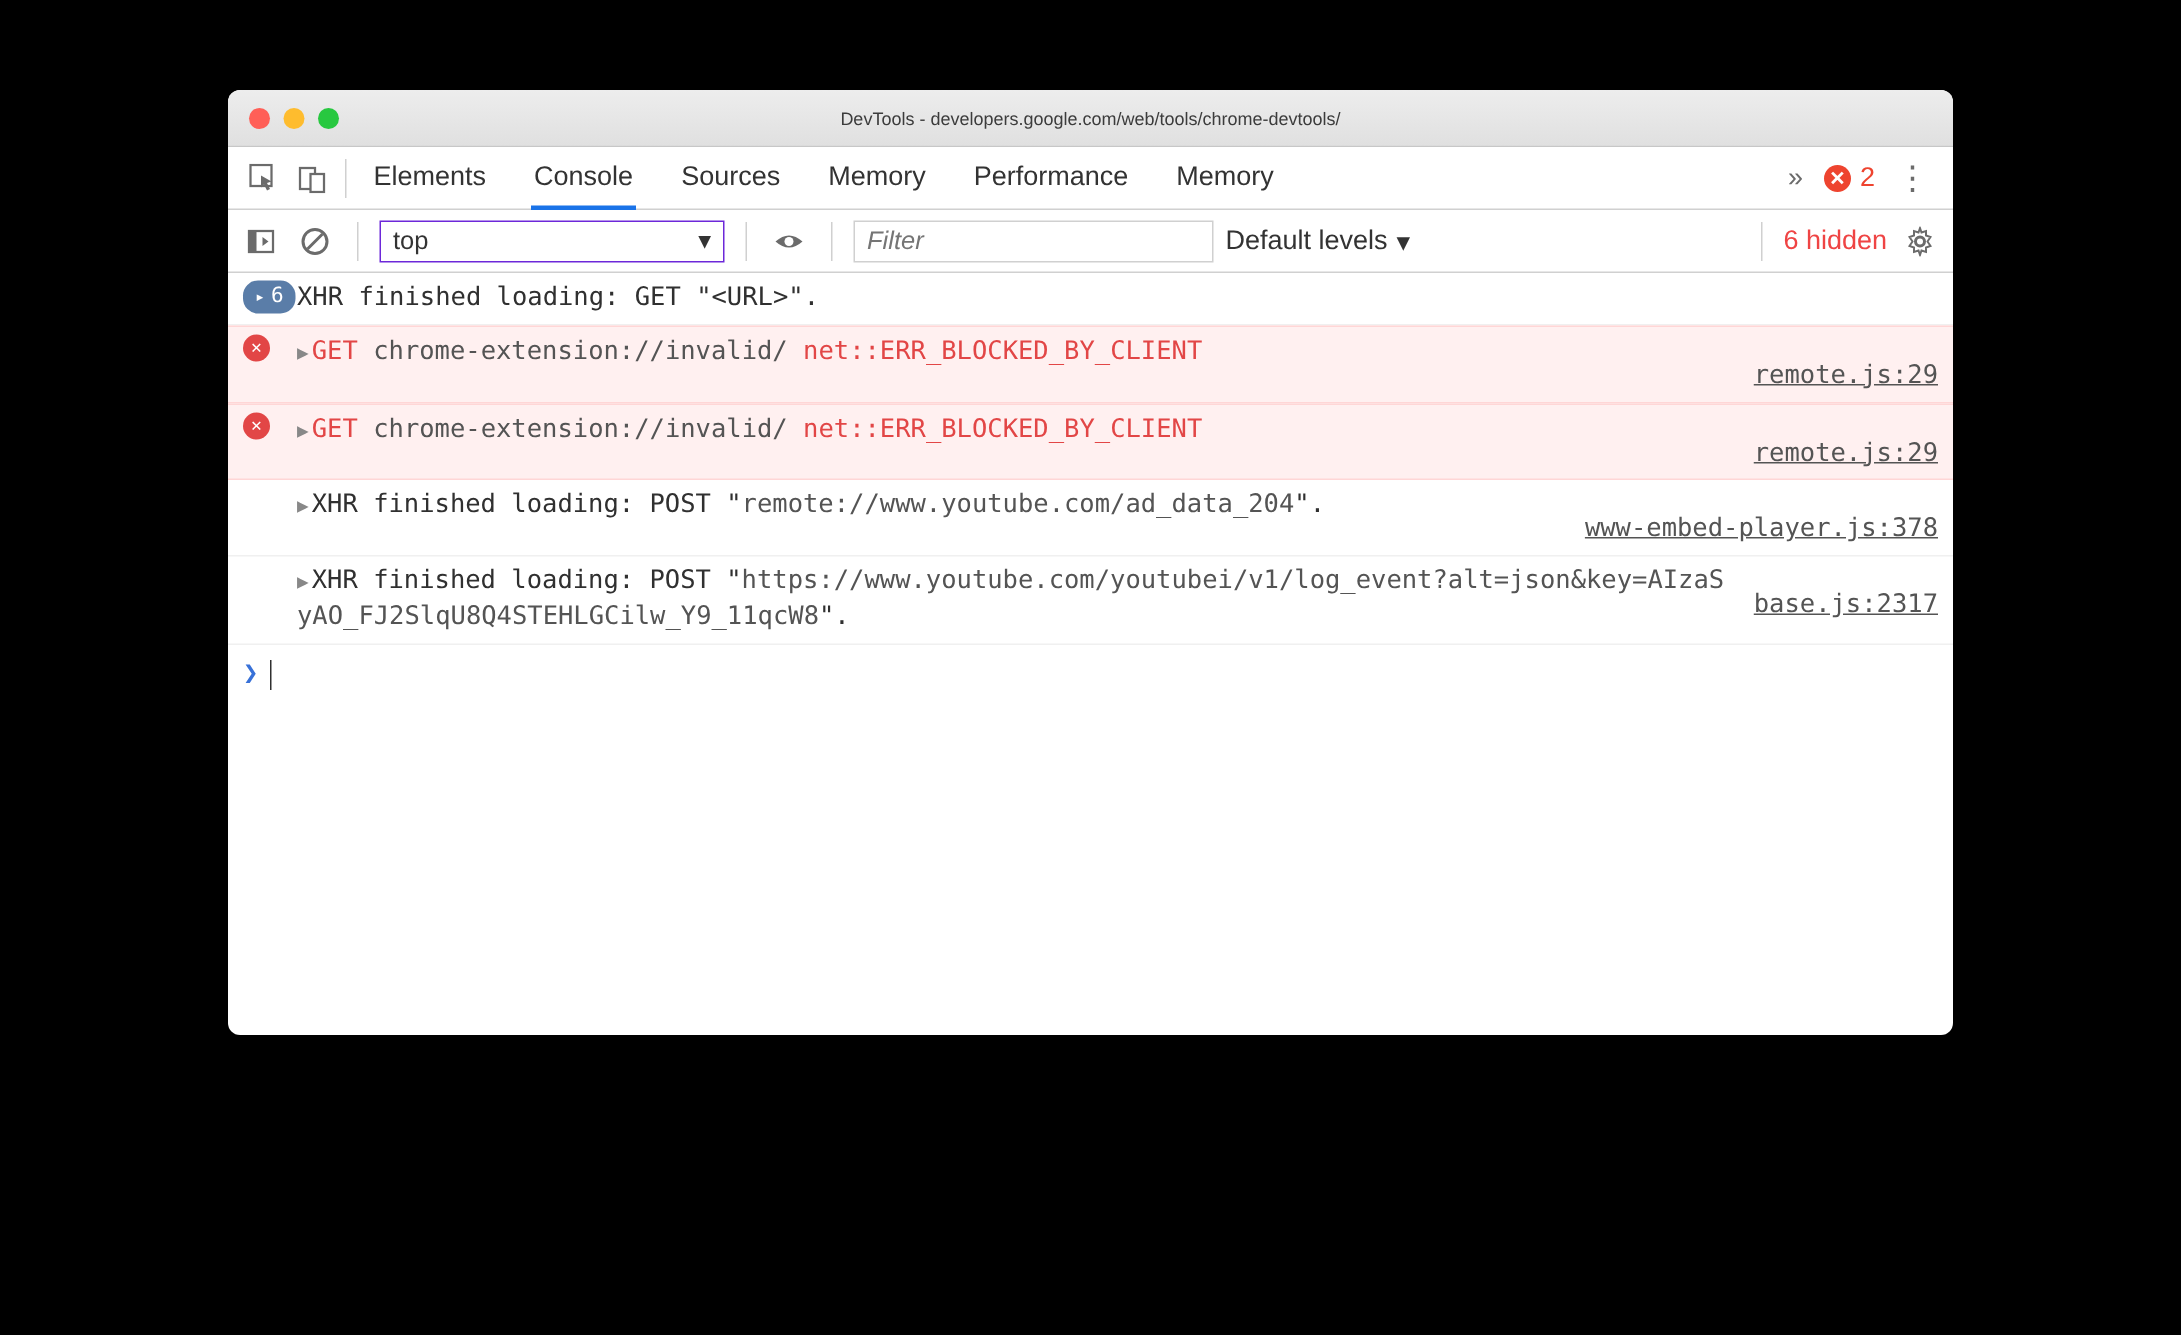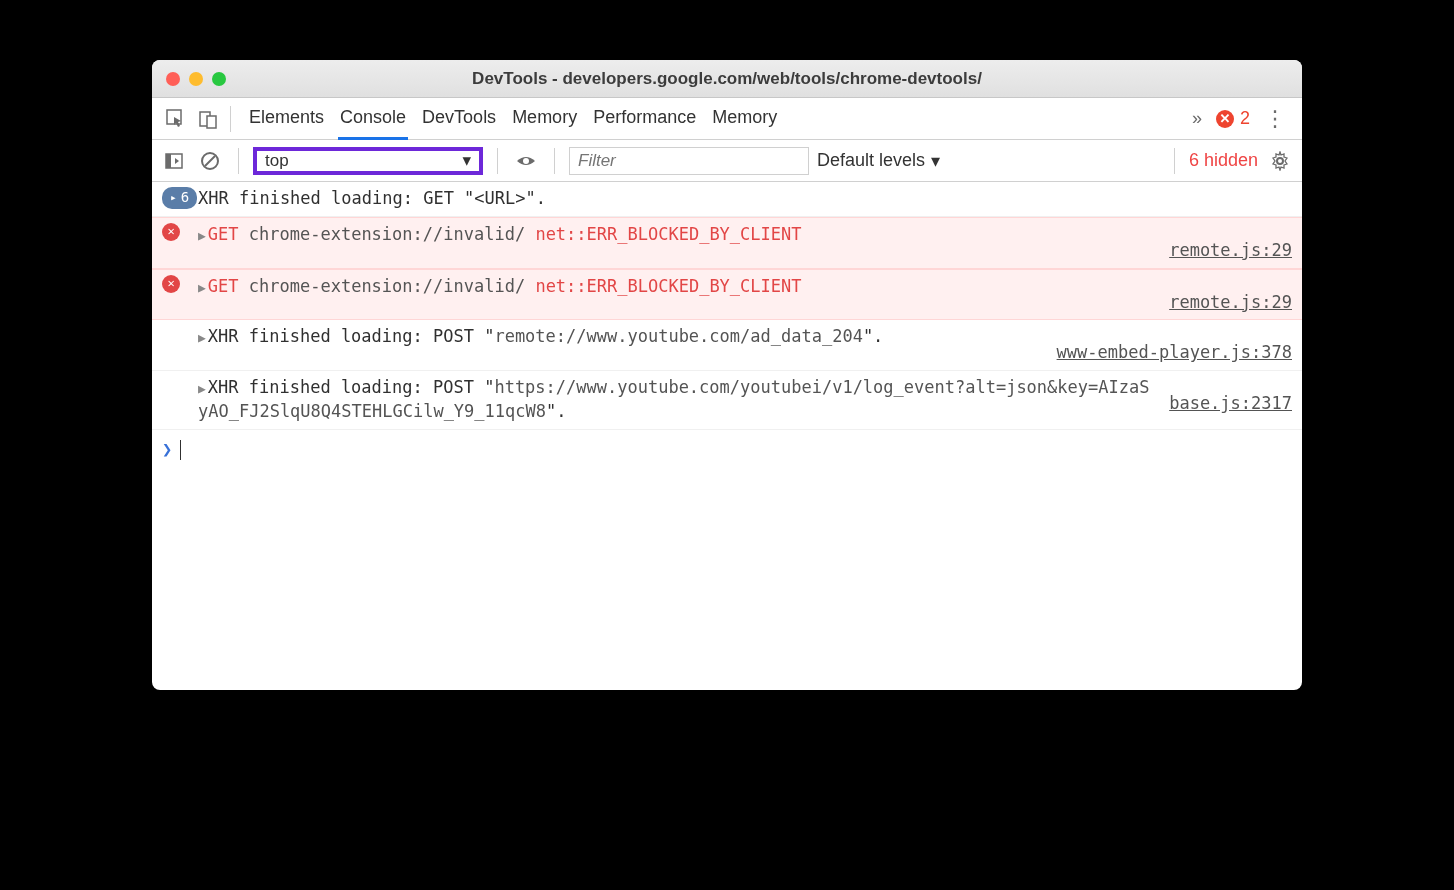--- a/index.html
+++ b/index.html
@@ -35,23 +35,22 @@
       position: absolute;
       left: 14px;
     }
     .tl { width: 14px; height: 14px; border-radius: 50%; }
     .tl.red { background: #ff5f57; }
     .tl.yellow { background: #febc2e; }
     .tl.green { background: #28c840; }
     .titlebar-text {
       flex: 1;
       text-align: center;
-      font-size: 17px;
+      font-size: 12px;
       color: #3c3c3c;
-      font-weight: bold;
     }
     .tabs-row {
       display: flex;
       align-items: center;
       height: 42px;
       border-bottom: 1px solid #d0d0d0;
       padding: 0 8px;
     }
     .ticon {
       width: 32px;
@@ -61,21 +60,21 @@
       color: #5a5a5a;
     }
     .tdivider {
       width: 1px;
       height: 26px;
       background: #d0d0d0;
       margin: 0 6px;
     }
     .tabs {
       display: flex;
-      gap: 12px;
+      gap: 28px;
       margin-left: 10px;
       flex: 1;
     }
     .tab {
       font-size: 18px;
       color: #333;
       padding: 9px 2px;
       cursor: pointer;
     }
     .tab.active {
@@ -113,21 +112,21 @@
       padding: 0 8px;
       gap: 8px;
     }
     .tbtn { width: 28px; display: flex; align-items: center; justify-content: center; color: #6b6b6b; }
     .context-select {
       display: flex;
       align-items: center;
       justify-content: space-between;
       width: 230px;
       height: 28px;
-      border: 4px solid #6d28d9;
+      border: 1px solid #6d28d9;
       padding: 0 8px;
       font-size: 17px;
       color: #333;
       background: #fff;
     }
     .small-sep { width: 1px; height: 26px; background: #d0d0d0; margin: 0 6px; }
     .eye { color: #6b6b6b; }
     .filter-input {
       border: 1px solid #d0d0d0;
       height: 28px;
@@ -257,21 +256,21 @@
     <div class="ticon">
       <svg width="20" height="20" viewBox="0 0 20 20">
           <rect x="2" y="3" width="10" height="14" fill="none" stroke="#6b6b6b" stroke-width="1.5"></rect>
           <rect x="9" y="7" width="9" height="12" fill="#fff" stroke="#6b6b6b" stroke-width="1.5"></rect>
         </svg>
     </div>
     <div class="tdivider"></div>
     <div class="tabs">
       <div class="tab">Elements</div>
       <div class="tab active">Console</div>
-      <div class="tab">DevTools</div>
+      <div class="tab">Sources</div>
       <div class="tab">Memory</div>
       <div class="tab">Performance</div>
       <div class="tab">Memory</div>
     </div>
     <div class="tabs-right">
       <span class="chevrons">»</span>
       <span class="badge-err">
         <span class="circ">✕</span>
         <span>2</span>
       </span>

